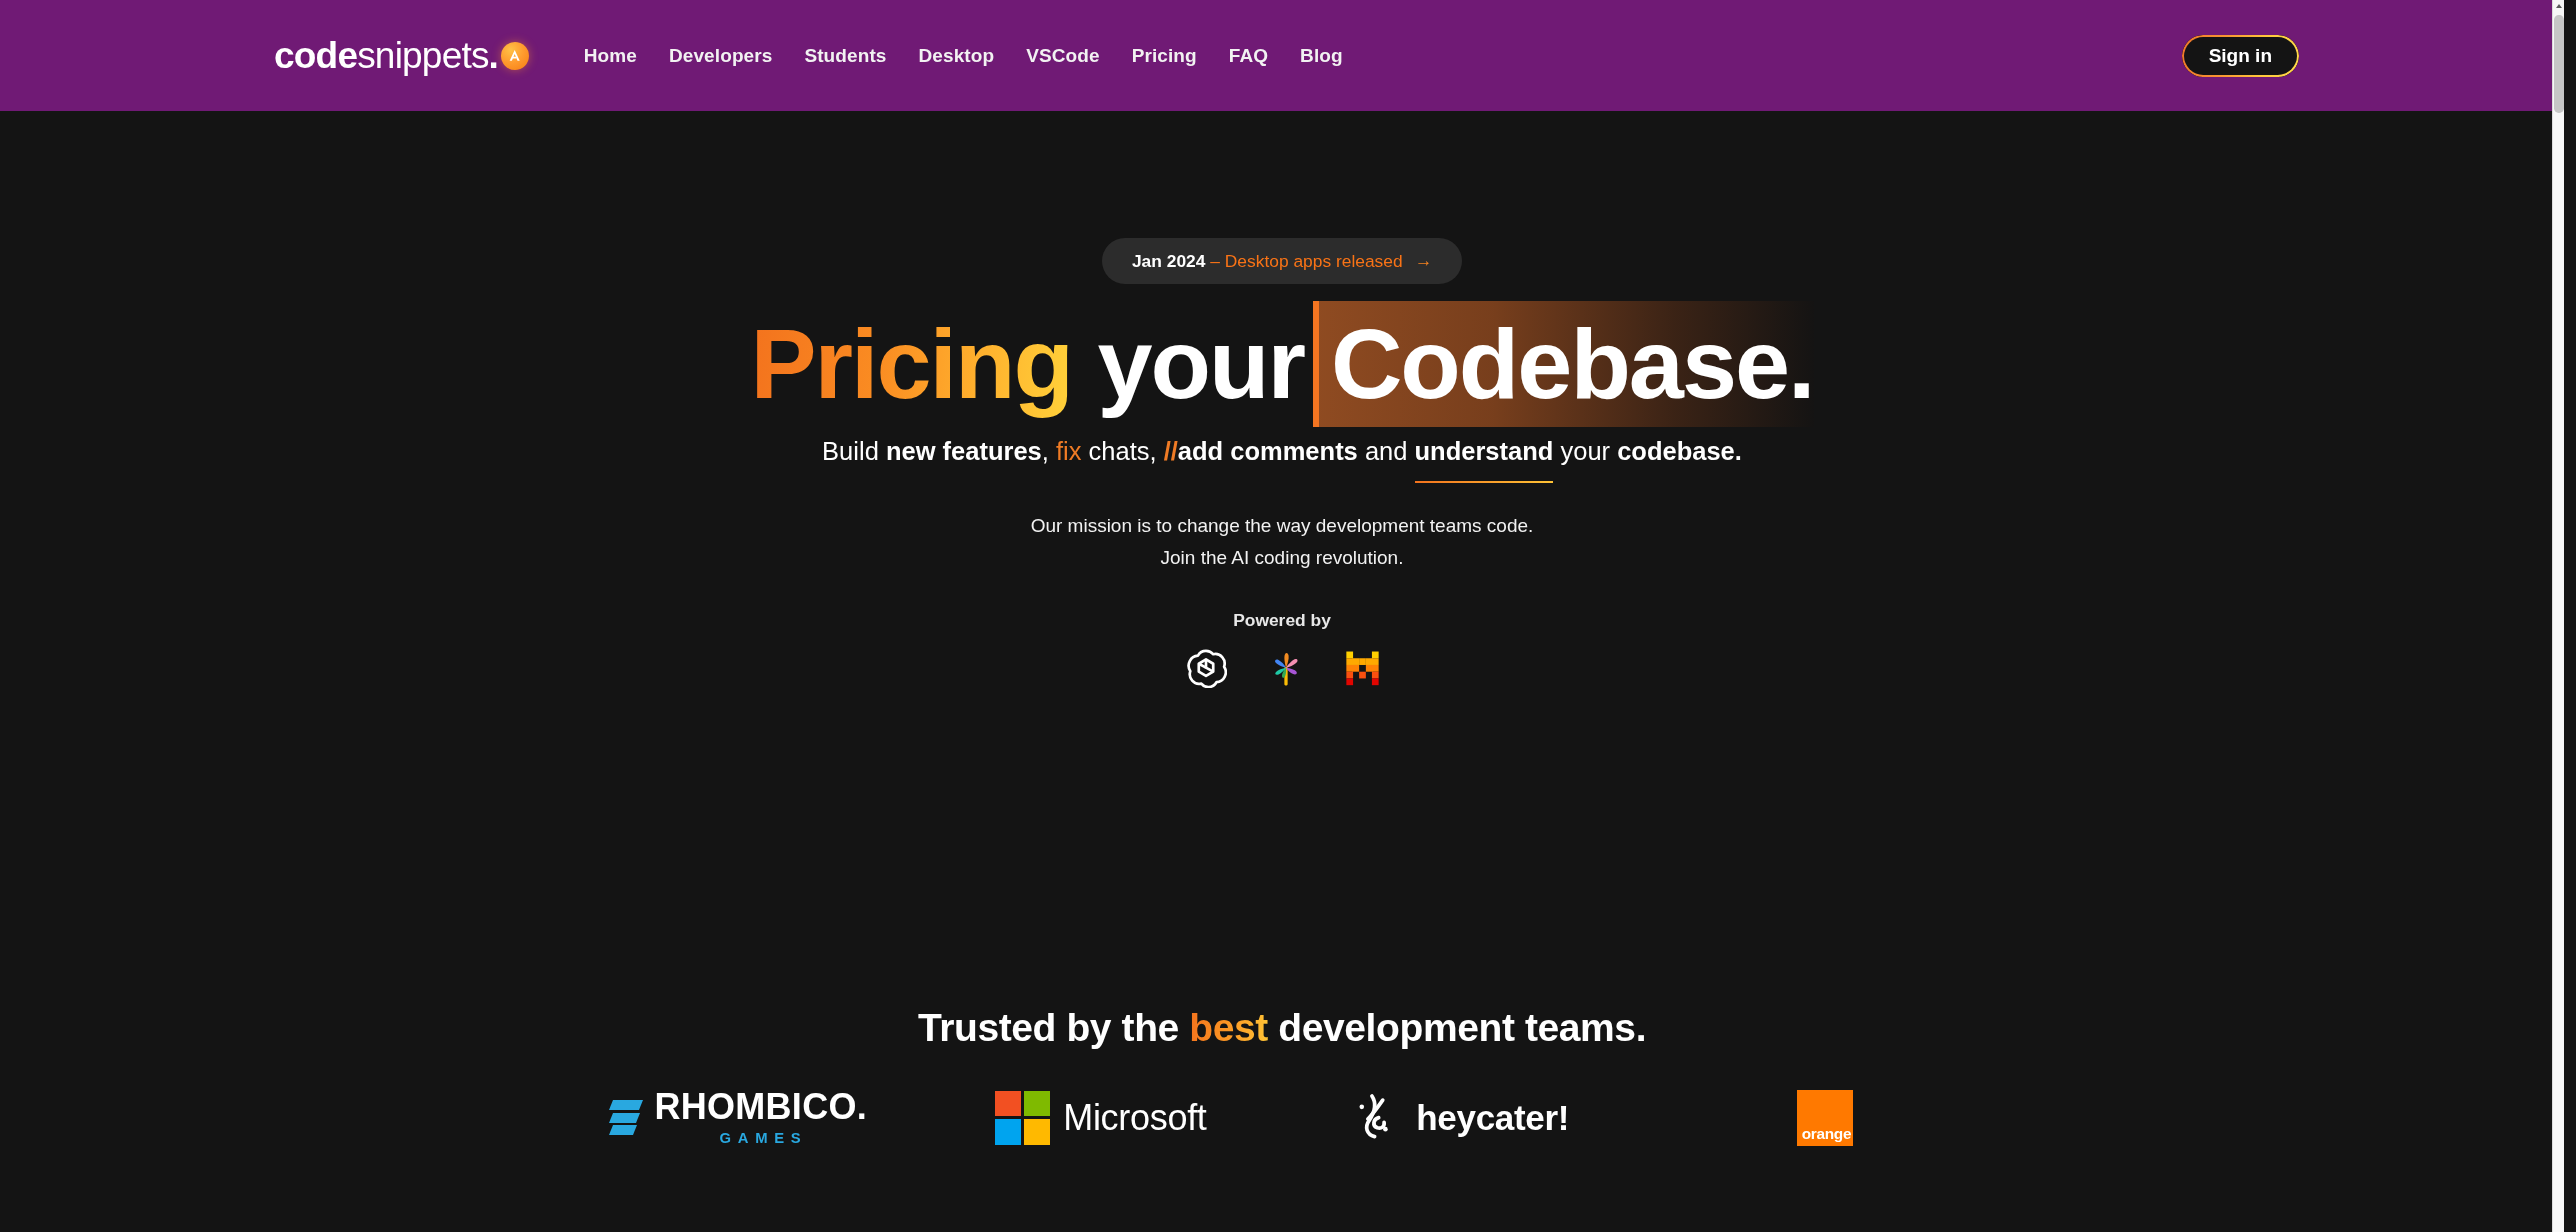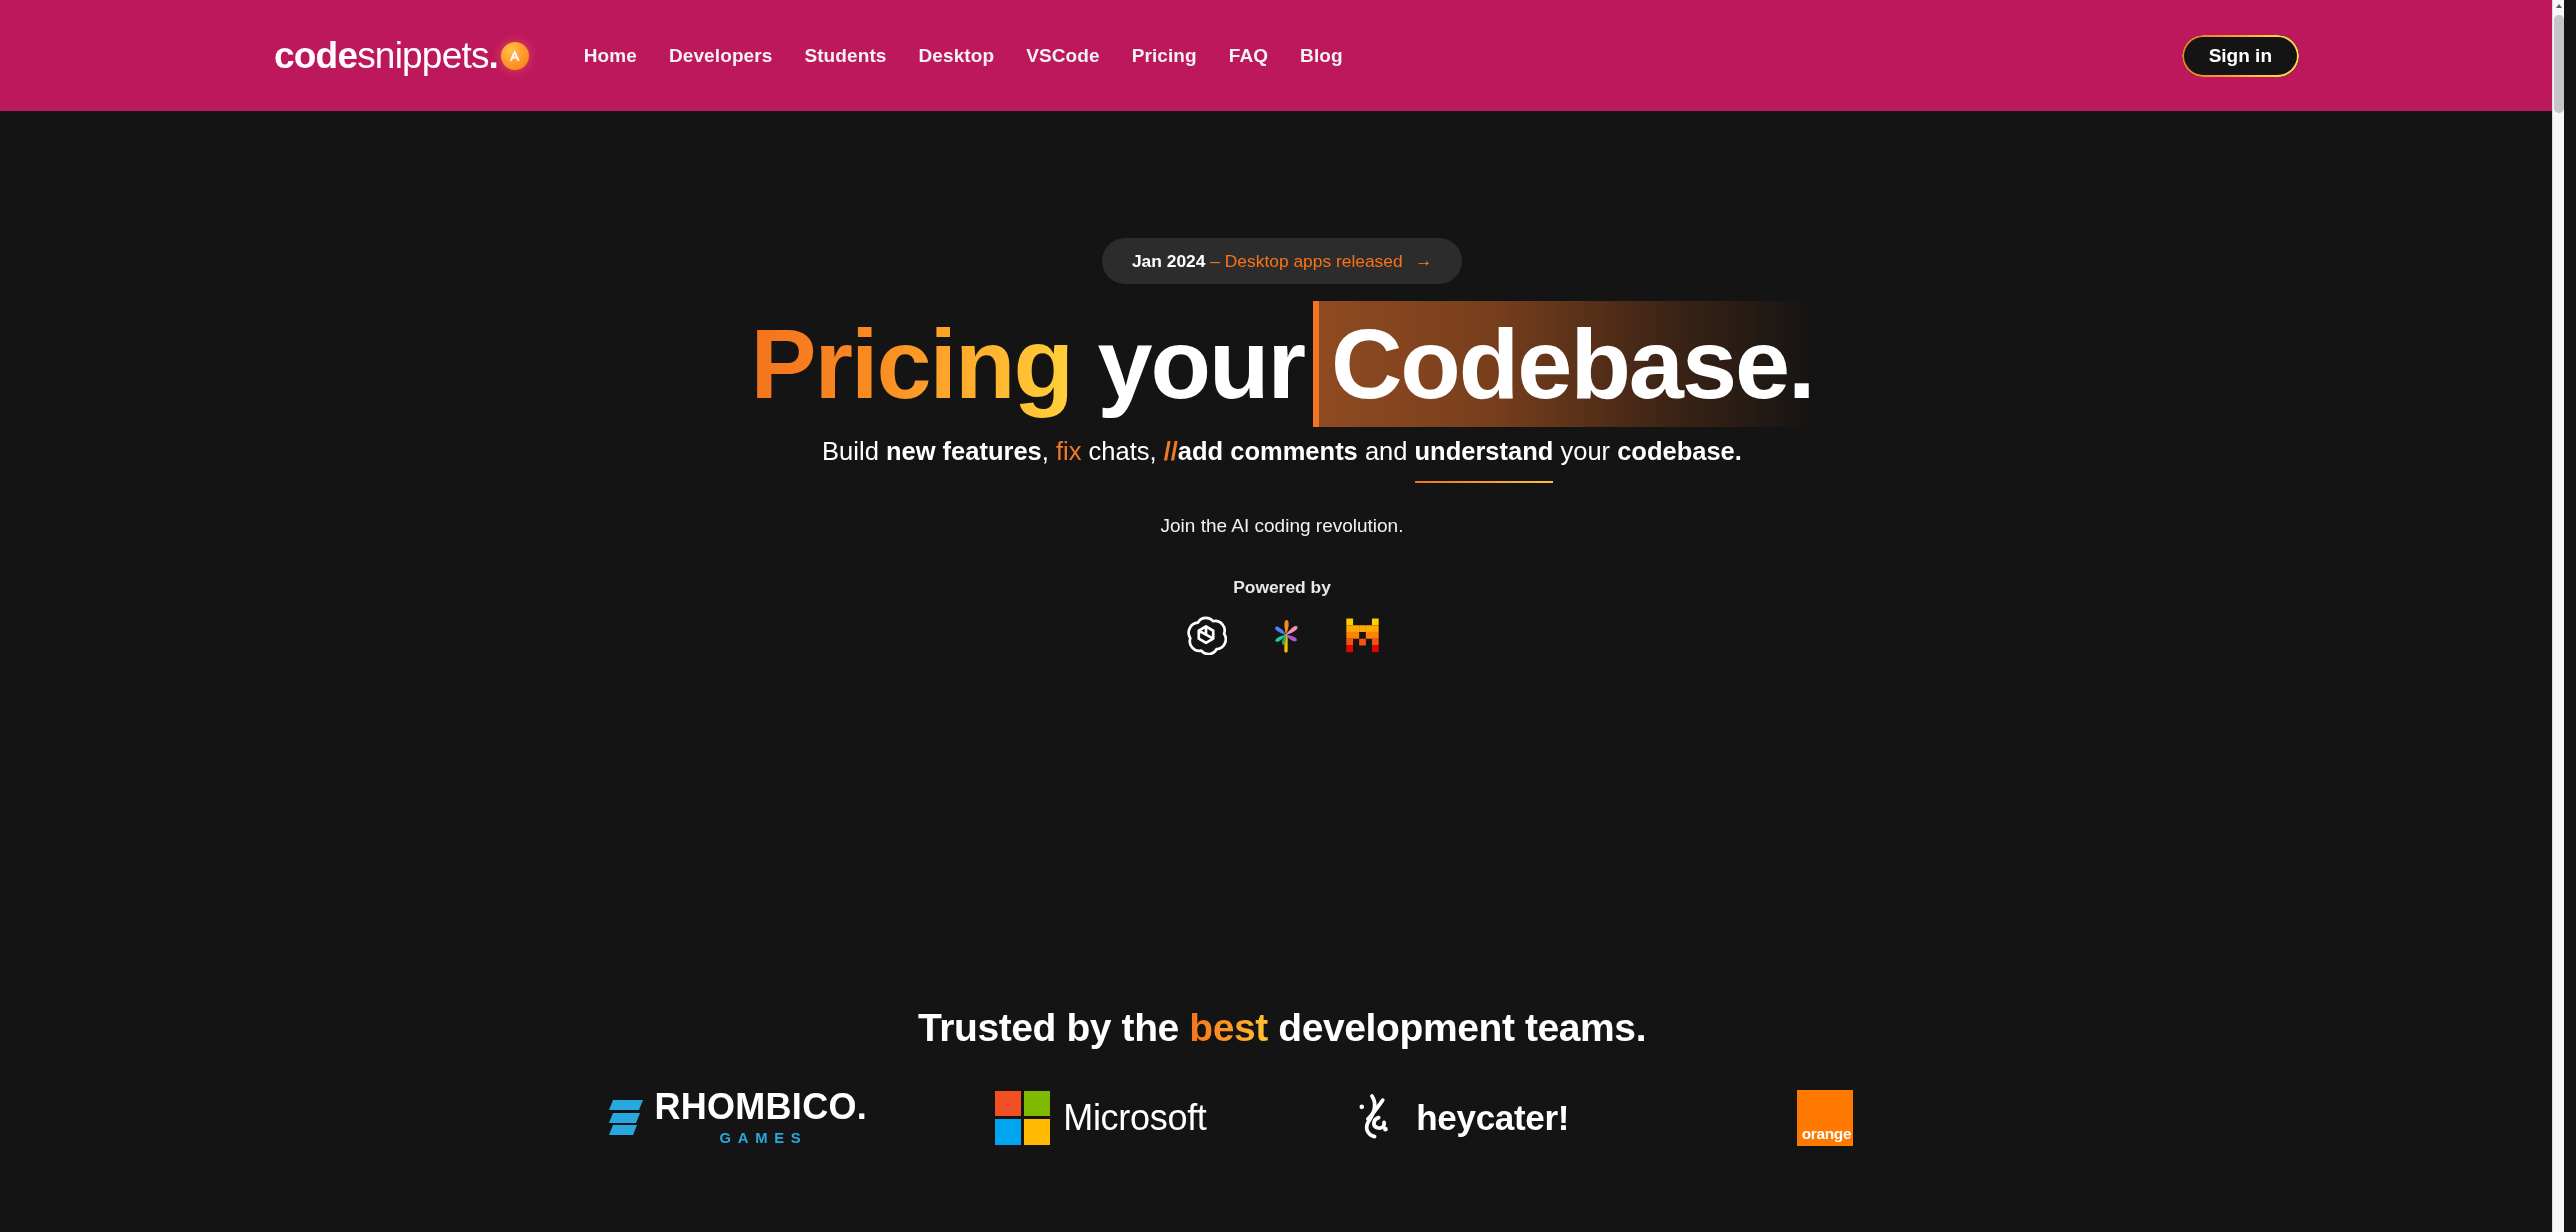--- a/index.html
+++ b/index.html
@@ -27,21 +27,21 @@
   }
 
   
   .header {
     position: absolute;
     top: 0; left: 0;
     width: 2564px;
     height: 111px;
     display: flex;
     align-items: center;
-    background: #be185d;
+    background: #701a75;
   }
 
   .brand {
     display: flex;
     align-items: center;
     margin-left: 274px;
     gap: 0px;
     cursor: pointer;
     user-select: none;
   }
@@ -401,20 +401,21 @@
         <span class="badge-arrow">→</span>
       </div>
     </div>
 
     <h1 class="headline"><span class="hl-master">Pricing</span> <span class="hl-your">your</span><span class="hl-code-wrap"><span class="hl-cursor"></span><span class="hl-codebase">Codebase.</span></span></h1>
 
 
     <div class="sub" style="margin-top:5.4px;"><span>Build </span><span class="b">new features</span><span>, </span><span class="orange-plain">fix</span><span> chats, </span><span class="orange-slash">//</span><span class="b">add comments</span><span> and </span><span class="understand">understand</span><span> your </span><span class="b">codebase.</span></div>
 
     <div class="mission">
+      <div>Our mission is to change the way development teams code.</div>
       <div>Join the AI coding revolution.</div>
     </div>
 
     <div class="powered-label">Powered by</div>
 
     <div class="powered-logos">
 
       <span class="plogo">
         <svg width="42" height="42" viewBox="0 0 64 64" aria-hidden="true">
           <path d="M32 7.5c-5.2 0-9.9 2.9-12.3 7.3-5.3.3-10 3.4-12.4 8.1-2.6 5-2.2 10.9.8 15.4-1.7 5-.6 10.6 2.9 14.6 3.4 3.9 8.7 5.6 13.8 4.4 2.6 3.3 6.6 5.2 10.9 5.2 5.2 0 9.9-2.9 12.3-7.4 5.3-.3 10-3.4 12.4-8.1 2.6-5 2.2-10.9-.8-15.4 1.7-5 .6-10.6-2.9-14.6-3.4-3.9-8.7-5.6-13.8-4.4C40.3 9.4 36.3 7.5 32 7.5z" fill="none" stroke="#ffffff" stroke-width="4.1" stroke-linejoin="round"></path>

